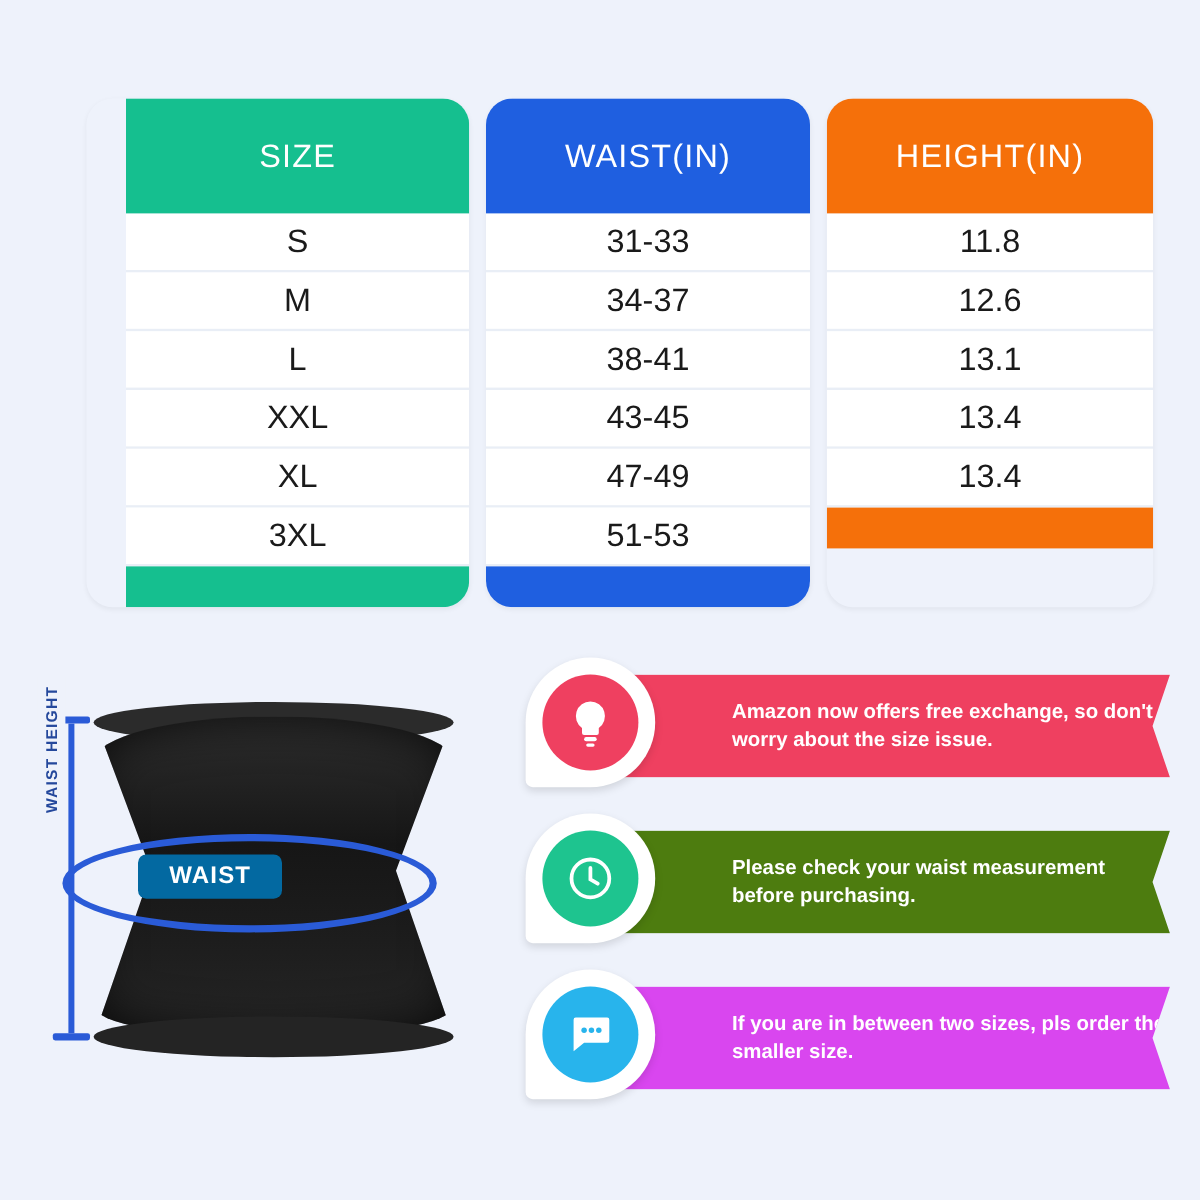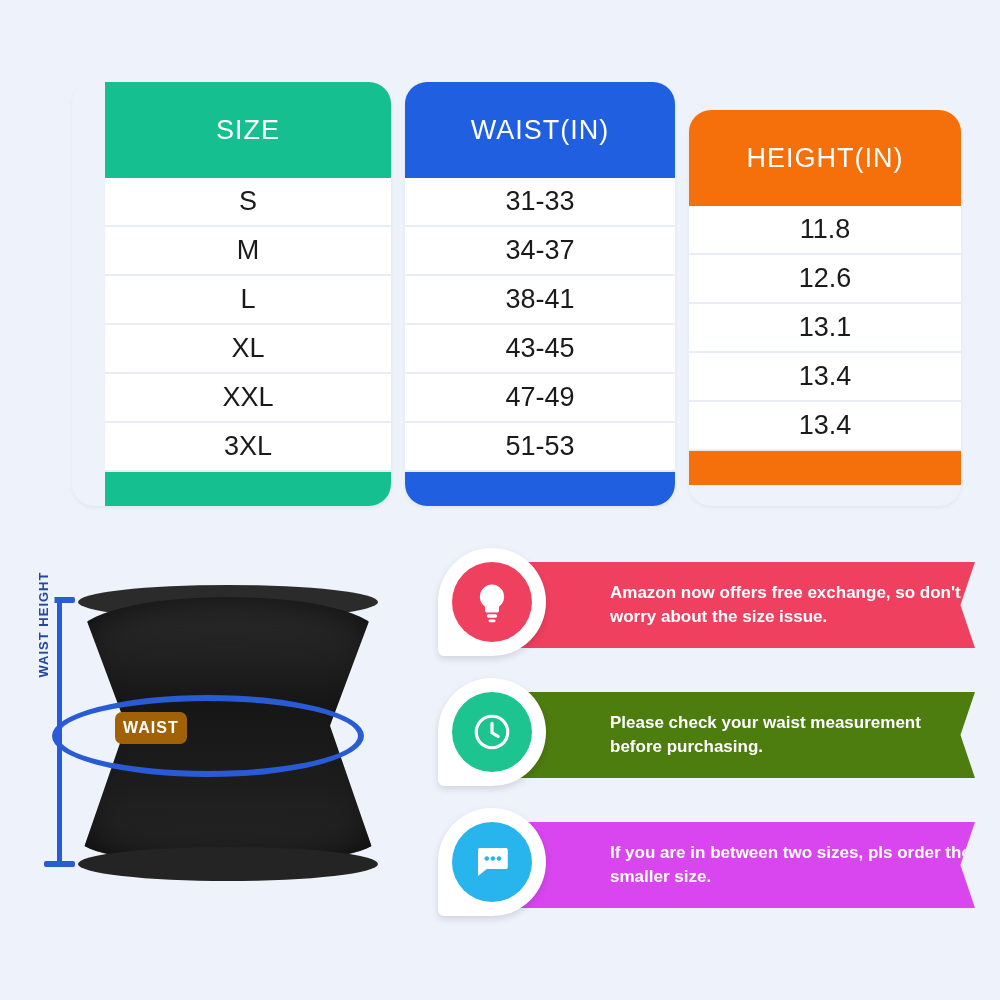--- a/index.html
+++ b/index.html
@@ -25,21 +25,21 @@
     gap: 14px;
   }
   .col {
     flex: 1;
     border-radius: 22px;
     overflow: hidden;
     box-shadow: 0 2px 4px rgba(0,0,0,0.05);
   }
   .col.size { flex: 0 0 286px; padding-left: 33px; }
   .col.waist { flex: 0 0 270px; }
-  .col.height { flex: 0 0 272px; margin-top: 28px; }
+  .col.height { flex: 0 0 272px; }
 
   .col-head {
     height: 96px;
     display: flex;
     align-items: center;
     justify-content: center;
     color: #ffffff;
     font-size: 27px;
     letter-spacing: 1px;
     font-weight: 400;
@@ -141,26 +141,26 @@
     top: 140px;
     width: 300px;
     height: 70px;
     border: 6px solid #2a5bd7;
     border-radius: 50%;
   }
   .waist-pill {
     position: absolute;
     left: 95px;
     top: 157px;
-    background: #a16207;
+    background: #0369a1;
     color: #ffffff;
-    font-size: 16px;
+    font-size: 20px;
     font-weight: bold;
     letter-spacing: 1px;
-    padding: 7px 8px;
+    padding: 7px 26px;
     border-radius: 7px;
   }
 
   
   .notes {
     position: absolute;
     left: 430px;
     top: 548px;
     width: 545px;
   }
@@ -215,22 +215,22 @@
 </head>
 <body>
 
 <div class="size-table">
 
   <div class="col size">
     <div class="col-head" style="background: rgb(21, 191, 143);">SIZE</div>
     <div class="cell">S</div>
     <div class="cell">M</div>
     <div class="cell">L</div>
+    <div class="cell">XXL</div>
     <div class="cell">XL</div>
-    <div class="cell">XXL</div>
     <div class="cell">3XL</div>
     <div class="col-foot" style="background: rgb(21, 191, 143);"></div>
   </div>
 
   <div class="col waist">
     <div class="col-head" style="background: rgb(31, 95, 224);">WAIST(IN)</div>
     <div class="cell">31-33</div>
     <div class="cell">34-37</div>
     <div class="cell">38-41</div>
     <div class="cell">43-45</div>

